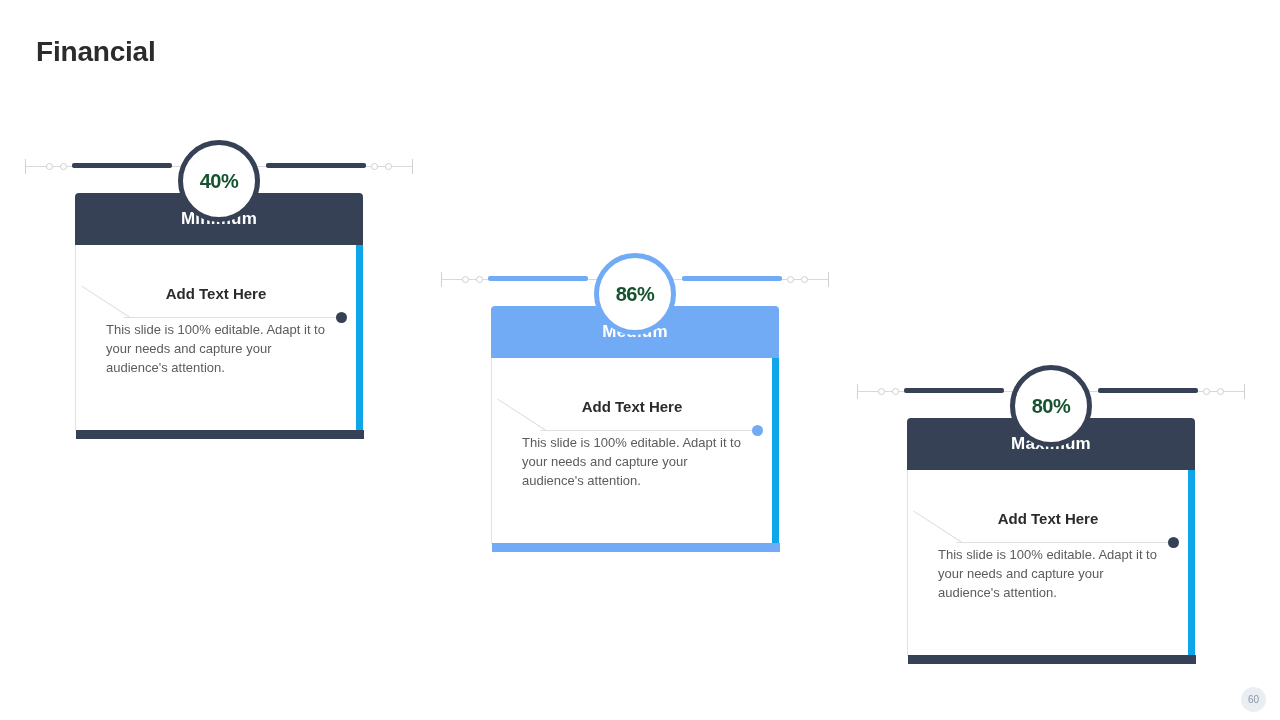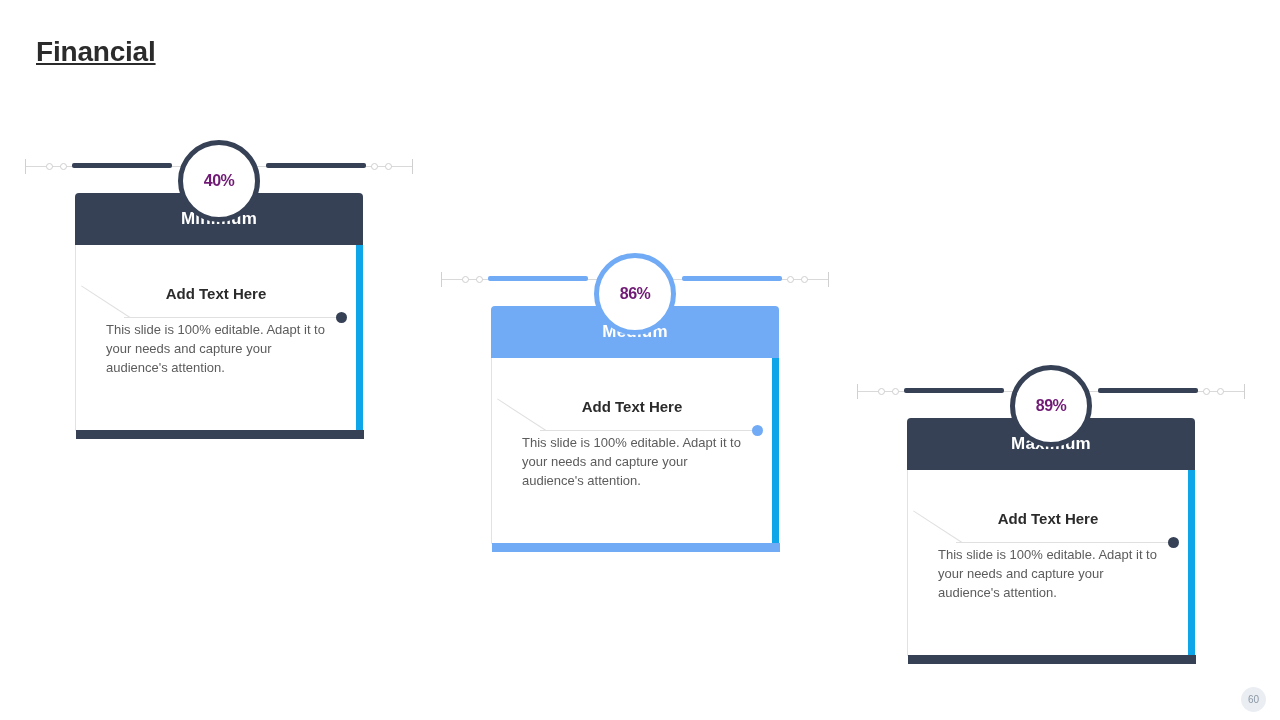--- a/index.html
+++ b/index.html
@@ -22,21 +22,20 @@
   
   .slide-title {
     position: absolute;
     left: 36px;
     top: 34px;
     font-size: 28px;
     font-weight: bold;
     color: #2b2b2b;
     letter-spacing: -0.2px;
     line-height: 36px;
-    text-decoration: underline;
   }
 
   
   .card-group {
     position: absolute;
     width: 288px;
   }
 
   .card-group.g1 { left: 75px;  top: 140px; }
   .card-group.g2 { left: 491px; top: 253px; }
@@ -103,23 +102,23 @@
     height: 82px;
     border-radius: 50%;
     background: #ffffff;
     display: flex;
     align-items: center;
     justify-content: center;
     z-index: 3;
   }
 
   .pct-text {
-    font-size: 16px;
+    font-size: 20px;
     font-weight: bold;
-    color: #701a75;
+    color: #14532d;
     letter-spacing: -0.5px;
   }
 
   
   .card {
     position: absolute;
     left: 0;
     top: 53px;
     width: 288px;
     z-index: 2;
@@ -314,21 +313,21 @@
       <div class="rail-tick right"></div>
       <div class="rail-ring l1"></div>
       <div class="rail-ring l2"></div>
       <div class="rail-ring r1"></div>
       <div class="rail-ring r2"></div>
       <div class="rail-bar left" style="background:#364156"></div>
       <div class="rail-bar right" style="background:#364156"></div>
     </div>
 
     <div class="pct-circle" style="border:5px solid #364156">
-      <span class="pct-text">89%</span>
+      <span class="pct-text">80%</span>
     </div>
 
     <div class="card">
       <div class="card-header" style="background:#364156">
         <span class="card-header-label">Maximum</span>
       </div>
       <div class="card-body">
         <div class="connector">
           <div class="connector-diag"></div>
           <div class="connector-hline"></div>

